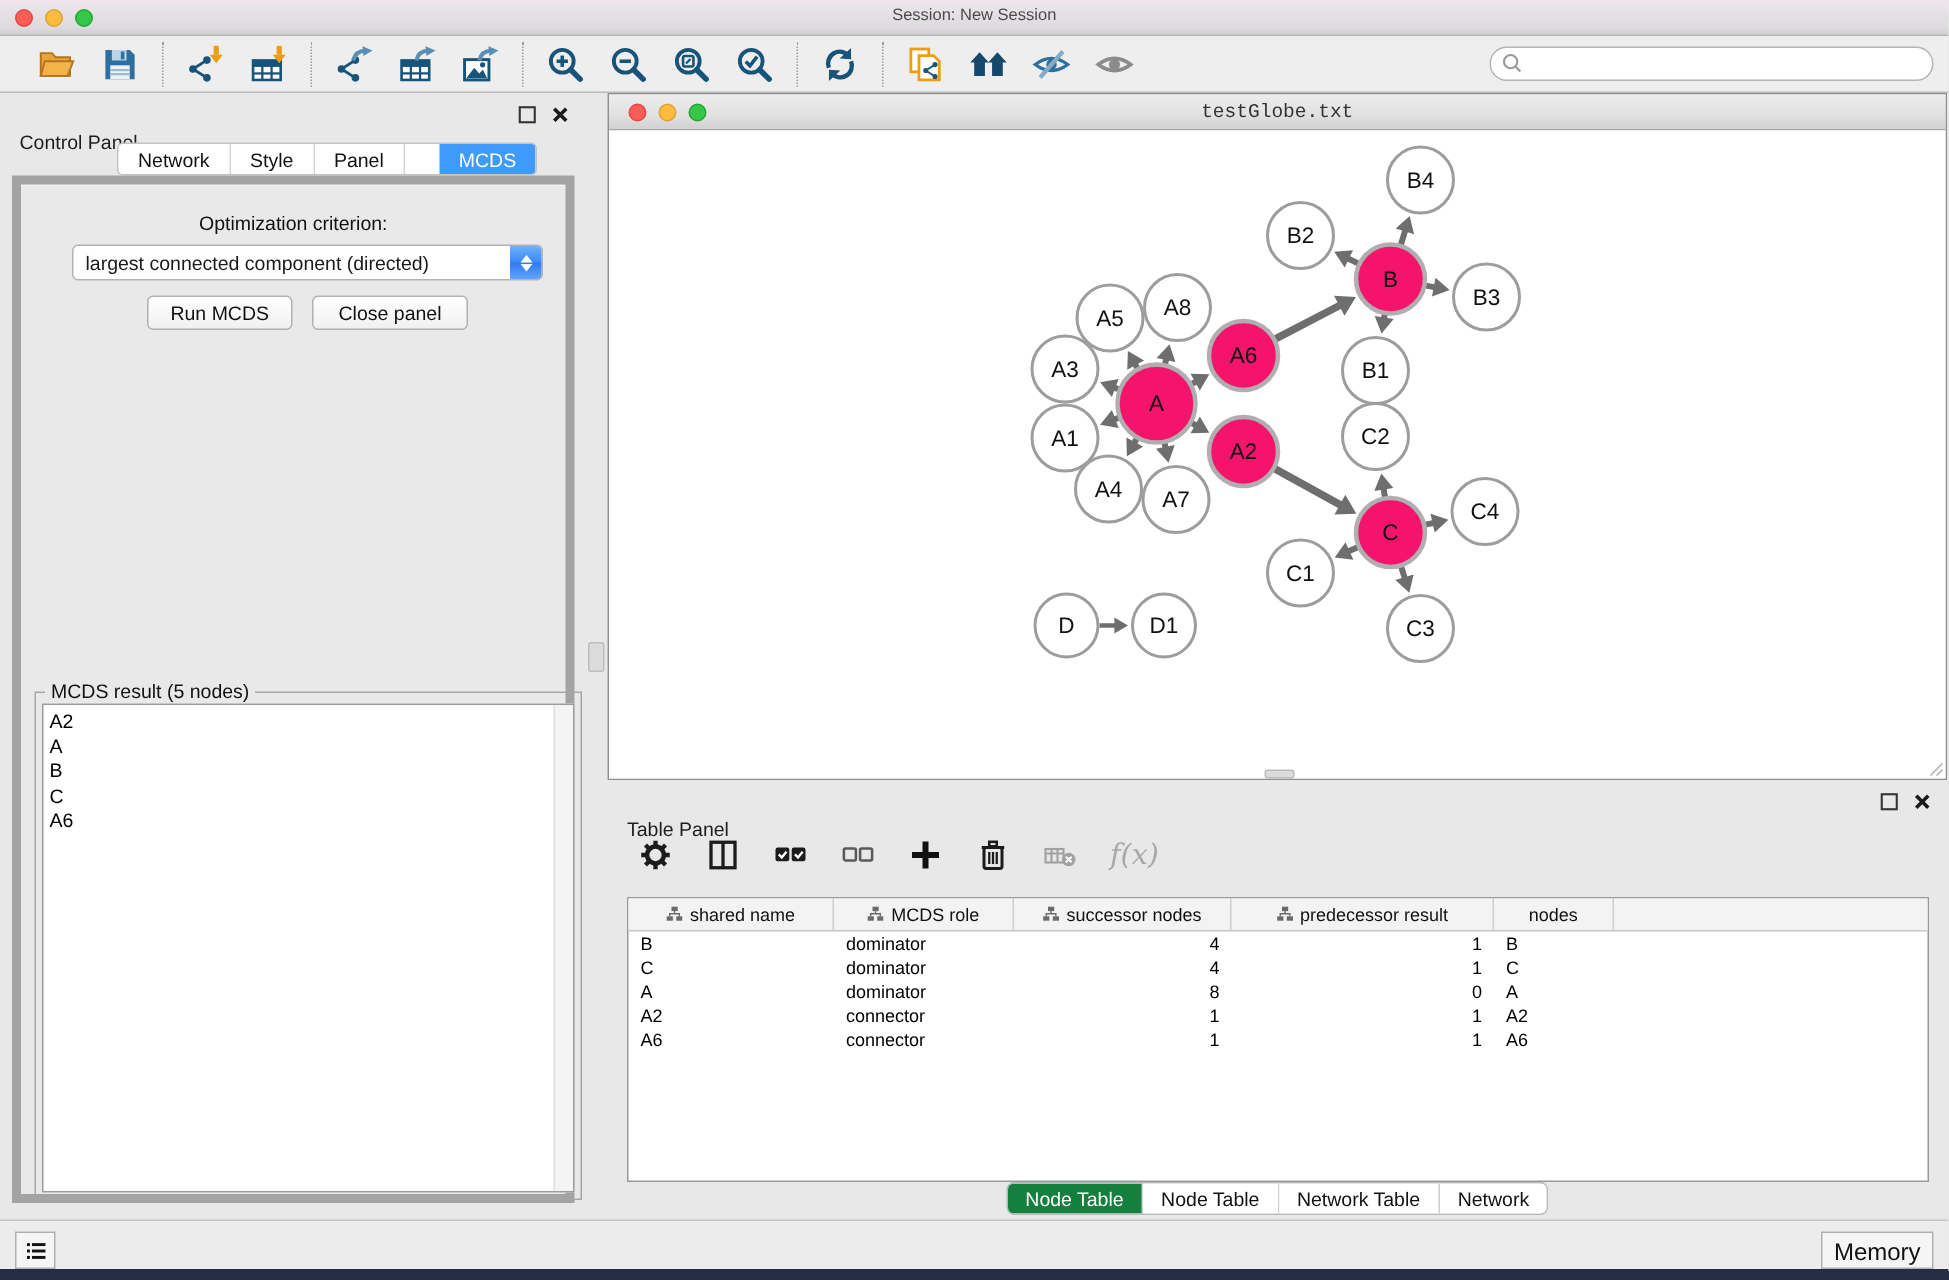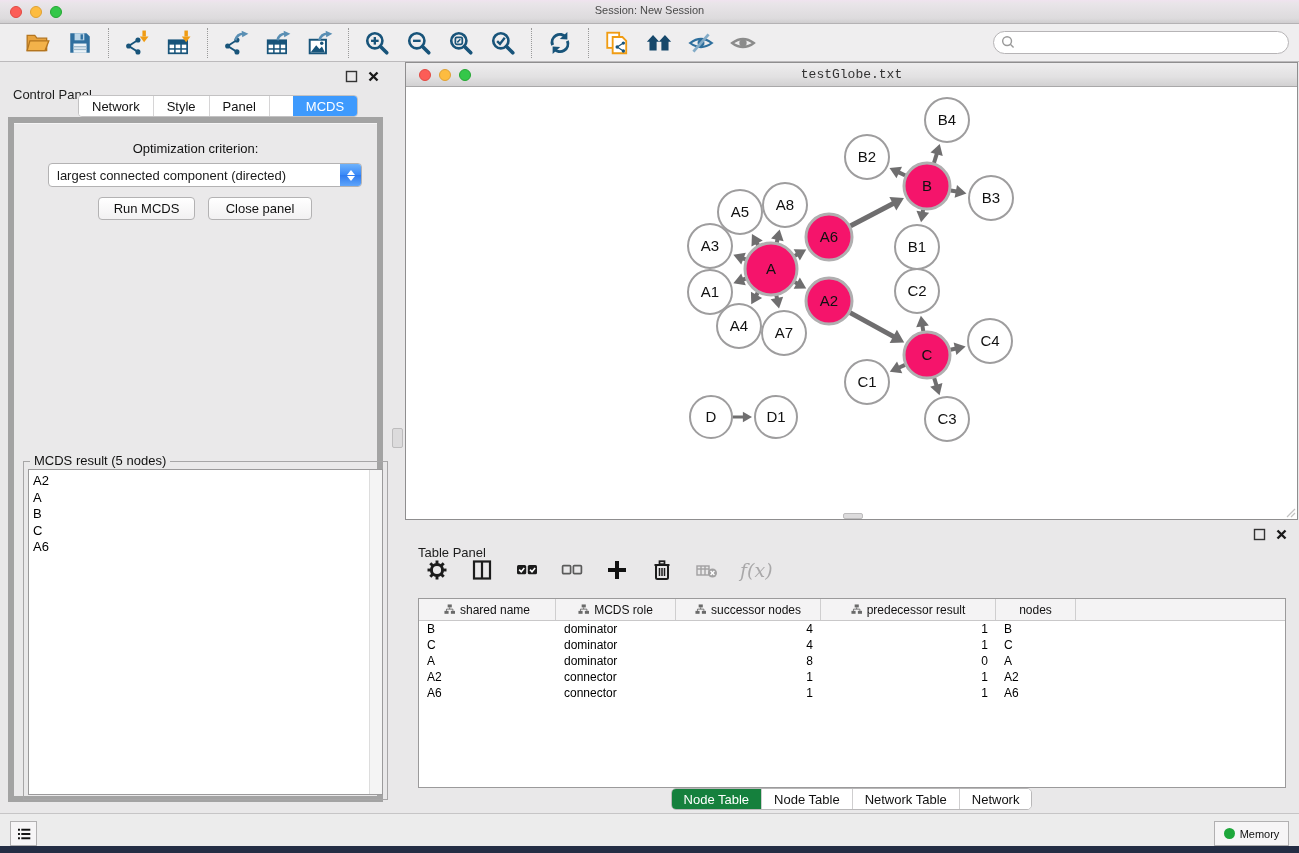--- a/index.html
+++ b/index.html
@@ -84,21 +84,21 @@
   #tp-tabs { position:absolute; top:268px; left:0; width:100%; display:flex; justify-content:center; }
   .tp-tabgroup { display:flex; border:1px solid #b9b8b9; border-radius:5px; overflow:hidden; background:#fff; height:22px; }
   .tp-tab { padding:2px 12px; font-size:13px; line-height:17px; background:#fff; color:#111; border-right:1px solid #cfcecf; cursor:default; }
   .tp-tab:last-child { border-right:none; }
   .tp-tab.active { background:#15803d; color:#fff; }
 
   
   #statusbar { position:absolute; left:0; top:813px; width:1299px; height:33px; background:#ececec; border-top:1px solid #c6c5c6; }
   #list-btn { position:absolute; left:10px; top:7px; width:27px; height:25px; background:#f6f5f6; border:1px solid #b1b0b1; display:flex; align-items:center; justify-content:center; }
   #list-btn svg { width:18px; height:18px; }
-  #memory-btn { position:absolute; right:10px; top:7px; width:75px; height:25px; background:#f6f5f6; border:1px solid #b1b0b1; display:flex; align-items:center; justify-content:center; gap:5px; font-size:11px; color:#111; }
+  #memory-btn { position:absolute; right:10px; top:7px; width:75px; height:25px; background:#f6f5f6; border:1px solid #b1b0b1; display:flex; align-items:center; justify-content:center; gap:5px; font-size:16px; color:#111;flex-direction:column; }
   #memory-dot { width:11px; height:11px; border-radius:50%; background:#1ea73b; }
   #desktop-strip { position:absolute; left:0; top:846px; width:1299px; height:7px; background:#232d44; }
 </style>
 </head>
 <body>
 
 <div id="titlebar">
   <div class="lights">
     <span class="light red"></span>
     <span class="light yellow"></span>

